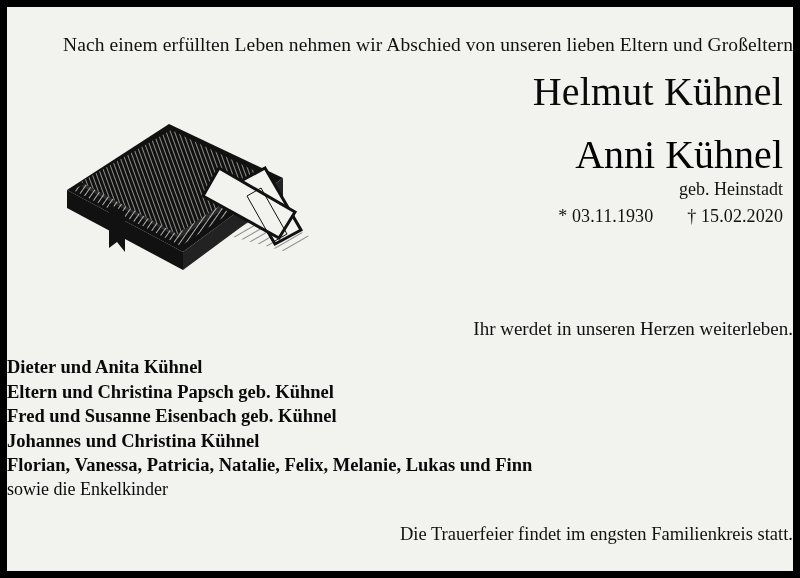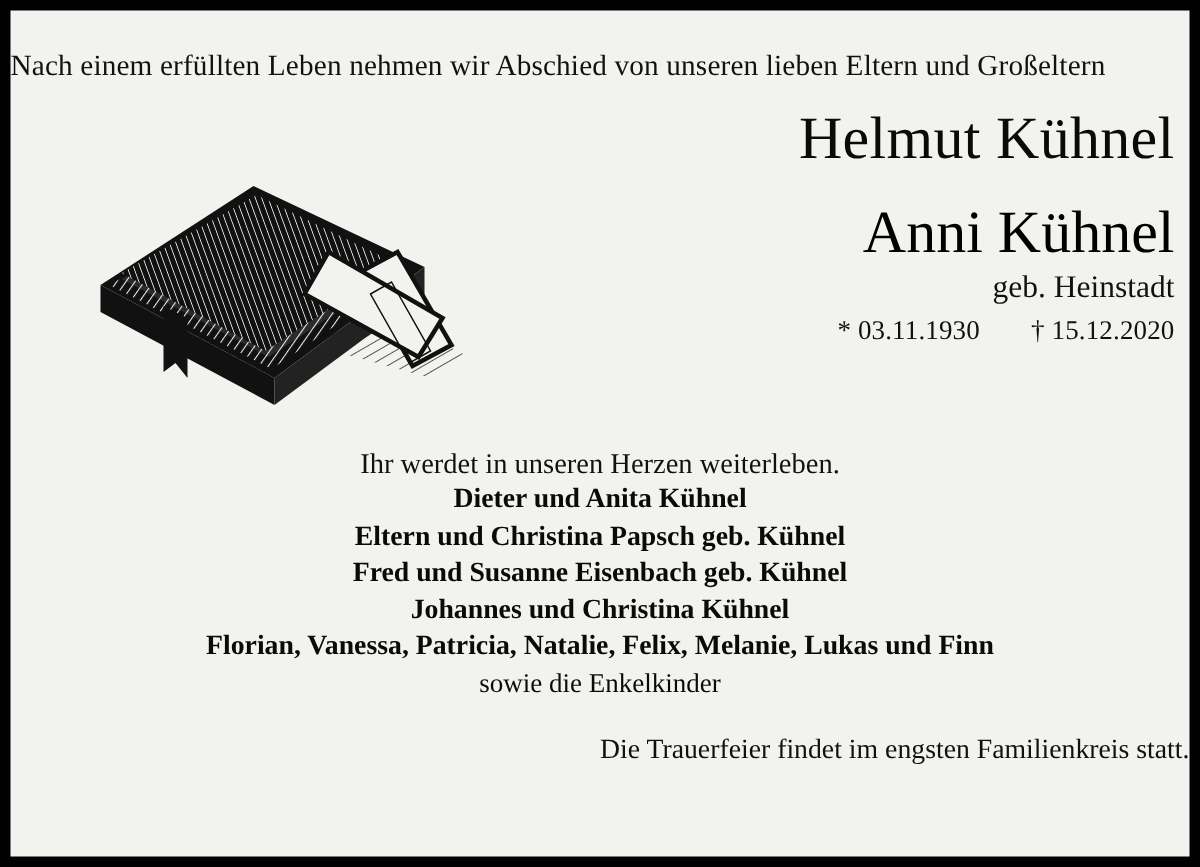--- a/index.html
+++ b/index.html
@@ -16,21 +16,21 @@
   .obituary {
     position: relative;
     box-sizing: border-box;
     width: 800px;
     height: 578px;
     background: #f2f2ef;
     border: 7px solid #000000;
     padding: 0;
   }
   .headline {
-    text-align: left;
+    text-align: right;
     font-size: 19.5px;
     color: #111111;
     margin-top: 27px;
     letter-spacing: 0.1px;
   }
   .middle {
     position: relative;
     margin-top: 14px;
     height: 212px;
   }
@@ -64,32 +64,33 @@
     display: inline-block;
     width: 34px;
   }
   .name-second {
     font-size: 40px;
     color: #000000;
     margin-top: 18px;
     line-height: 1.12;
   }
   .geb {
-    font-size: 21px;
+    font-size: 18px;
     color: #111111;
     margin-top: 1px;
   }
   .verse {
-    text-align: center;
+    text-align: right;
     font-size: 19px;
     color: #111111;
-    margin-top: 17px;
+    margin-top: 36px;
   }
   .family {
-    text-align: center;
+    text-align: left;
+    margin-top: 15px;
   }
   .family-line {
     font-size: 18.5px;
     font-weight: bold;
     color: #0a0a0a;
     line-height: 1.33;
   }
   .family-line.plain {
     font-weight: normal;
     font-size: 18px;
@@ -147,21 +148,21 @@
           <path d="M196 110 L210 102 L236 148 L222 156 Z" fill="none" stroke="#111111" stroke-width="1"></path>
         </g>
       </svg>
     </div>
 
     <div class="names-block">
       <div class="name-main">Helmut Kühnel</div>
       <div class="name-second">Anni Kühnel</div>
       <div class="geb">geb. Heinstadt</div>
       <div class="dates">
-        <span>* 03.11.1930</span><span class="sep"></span><span>† 15.12.2020</span>
+        <span>* 03.11.1930</span><span class="sep"></span><span>† 15.02.2020</span>
       </div>
     </div>
   </div>
 
   <div class="verse">Ihr werdet in unseren Herzen weiterleben.</div>
 
   <div class="family">
     <div class="family-line">Dieter und Anita Kühnel</div>
     <div class="family-line">Eltern und Christina Papsch geb. Kühnel</div>
     <div class="family-line">Fred und Susanne Eisenbach geb. Kühnel</div>

